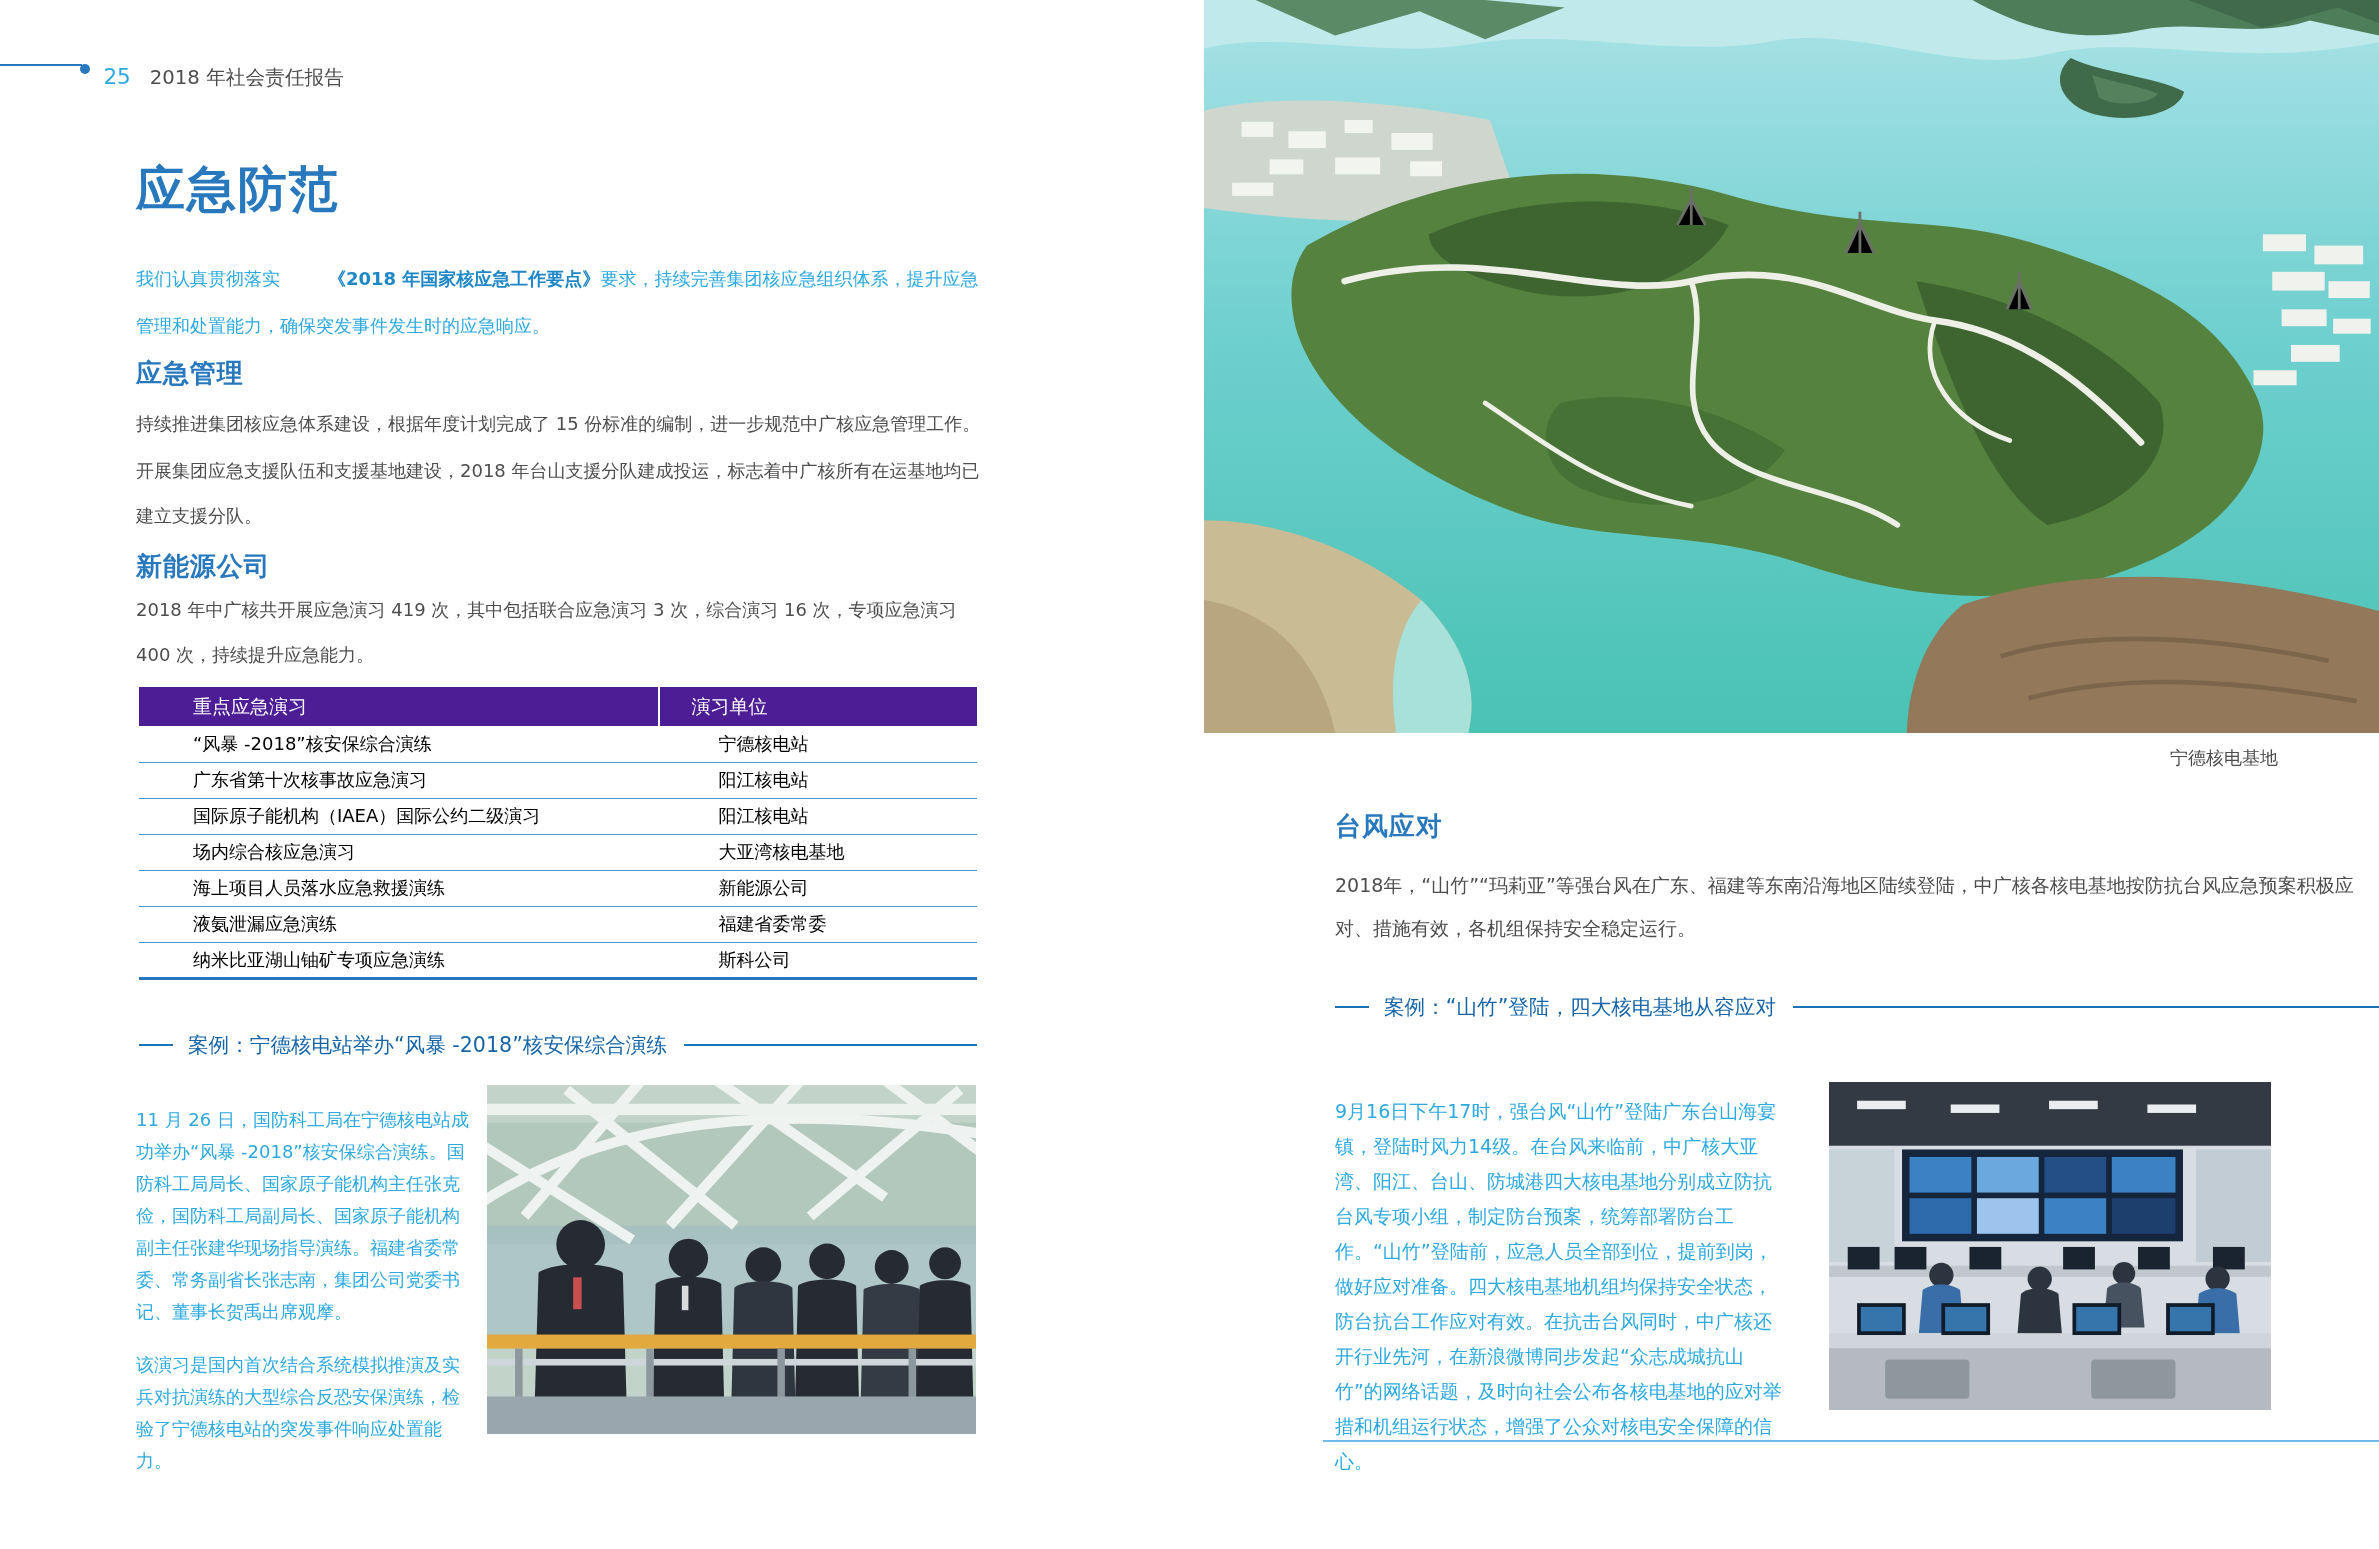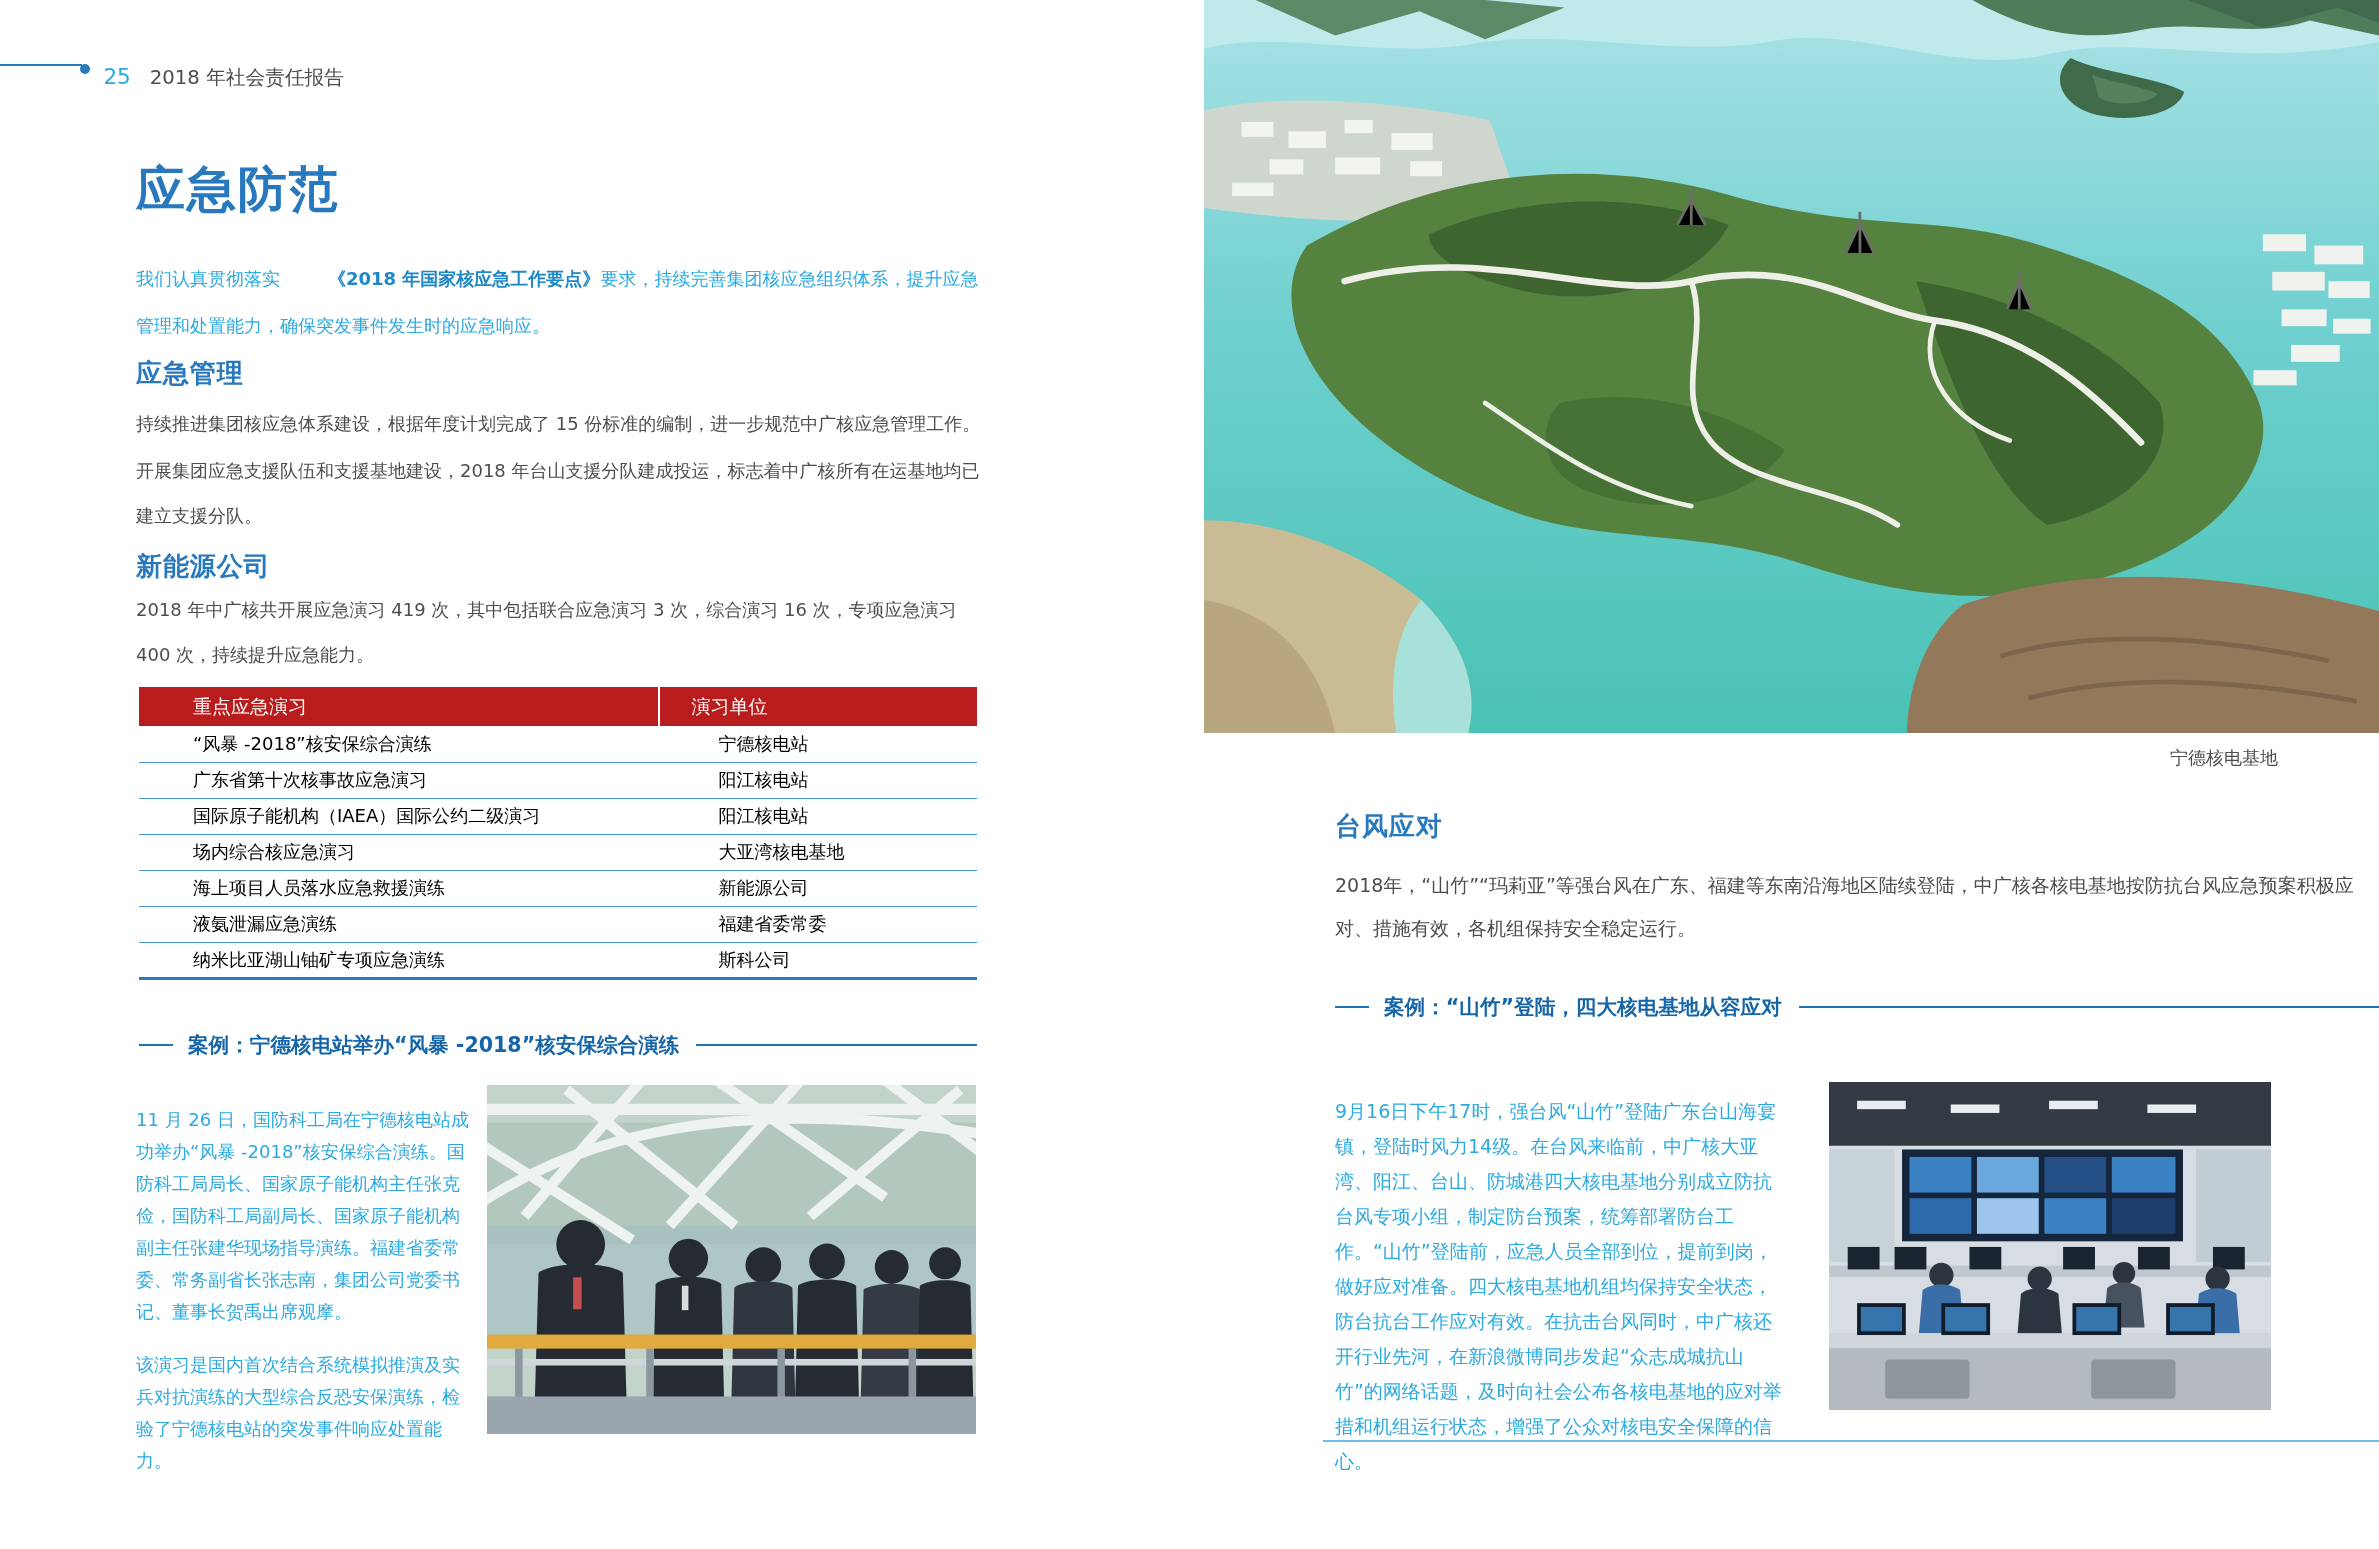--- a/index.html
+++ b/index.html
@@ -21,32 +21,32 @@
   .sec { font-size:26px; font-weight:700; color:#2878BE; letter-spacing:0.9px; }
   .mgmt-h { position:absolute; left:136px; top:356px; }
   .body { font-size:18px; color:#4D4D4D; line-height:45px; }
   .mgmt-p1 { position:absolute; left:136px; top:401px; width:851px; }
   .mgmt-p2 { position:absolute; left:136px; top:448px; width:851px; }
   .drill-h { position:absolute; left:136px; top:549px; }
   .drill-p { position:absolute; left:136px; top:587px; width:851px; }
 
   
   .drill-table { position:absolute; left:139px; top:687px; width:838px; border-collapse:collapse; table-layout:fixed; }
-  .drill-table th { background:#b91c1c; color:#ffffff; font-size:19px; font-weight:400; text-align:left; height:39px; }
+  .drill-table th { background:#4c1d95; color:#ffffff; font-size:19px; font-weight:400; text-align:left; height:39px; }
   .drill-table th.c1 { width:62%; padding-left:54px; border-right:2.8px solid #ffffff; }
   .drill-table th.c2 { padding-left:32px; }
   .drill-table td { font-size:18px; color:#000000; height:36px; border-bottom:1.9px solid #4695D6; background:#ffffff; }
   .drill-table td.c1 { padding-left:54px; }
   .drill-table td.c2 { padding-left:60px; }
   .drill-table tr.last td { border-bottom:3.7px solid #2878BE; }
 
   
   .case-title { display:flex; align-items:center; }
   .case-title .dash { width:34px; height:2.8px; background:#1C74B8; margin-right:15px; flex:none; }
-  .case-title .case-label { font-size:20.6px; font-weight:700; color:#1565A8; white-space:nowrap; }
+  .case-title .case-label { font-size:20.6px; font-weight:400; color:#1565A8; white-space:nowrap; }
   .case-title .rule { flex:1; height:1.9px; background:#1C74B8; margin-left:17px; }
   .case-title-left { position:absolute; left:139px; top:1031px; width:838px; }
   .case-body-left { position:absolute; left:136px; top:1104px; width:339px; color:#2BA9E0; font-size:18px; line-height:32px; }
   .case-body-left p + p { margin-top:20.6px; }
   .case-title-right { position:absolute; left:1335px; top:993px; width:1045px; }
   .case-body-right { position:absolute; left:1335px; top:1094px; width:452px; color:#2BA9E0; font-size:19px; line-height:35px; }
 
   
   .aerial-photo { position:absolute; left:1204px; top:0; width:1176px; height:733px; overflow:hidden; }
   .photo-caption { position:absolute; left:1780px; top:746px; width:498px; text-align:right; font-size:18px; color:#4D4D4D; }

